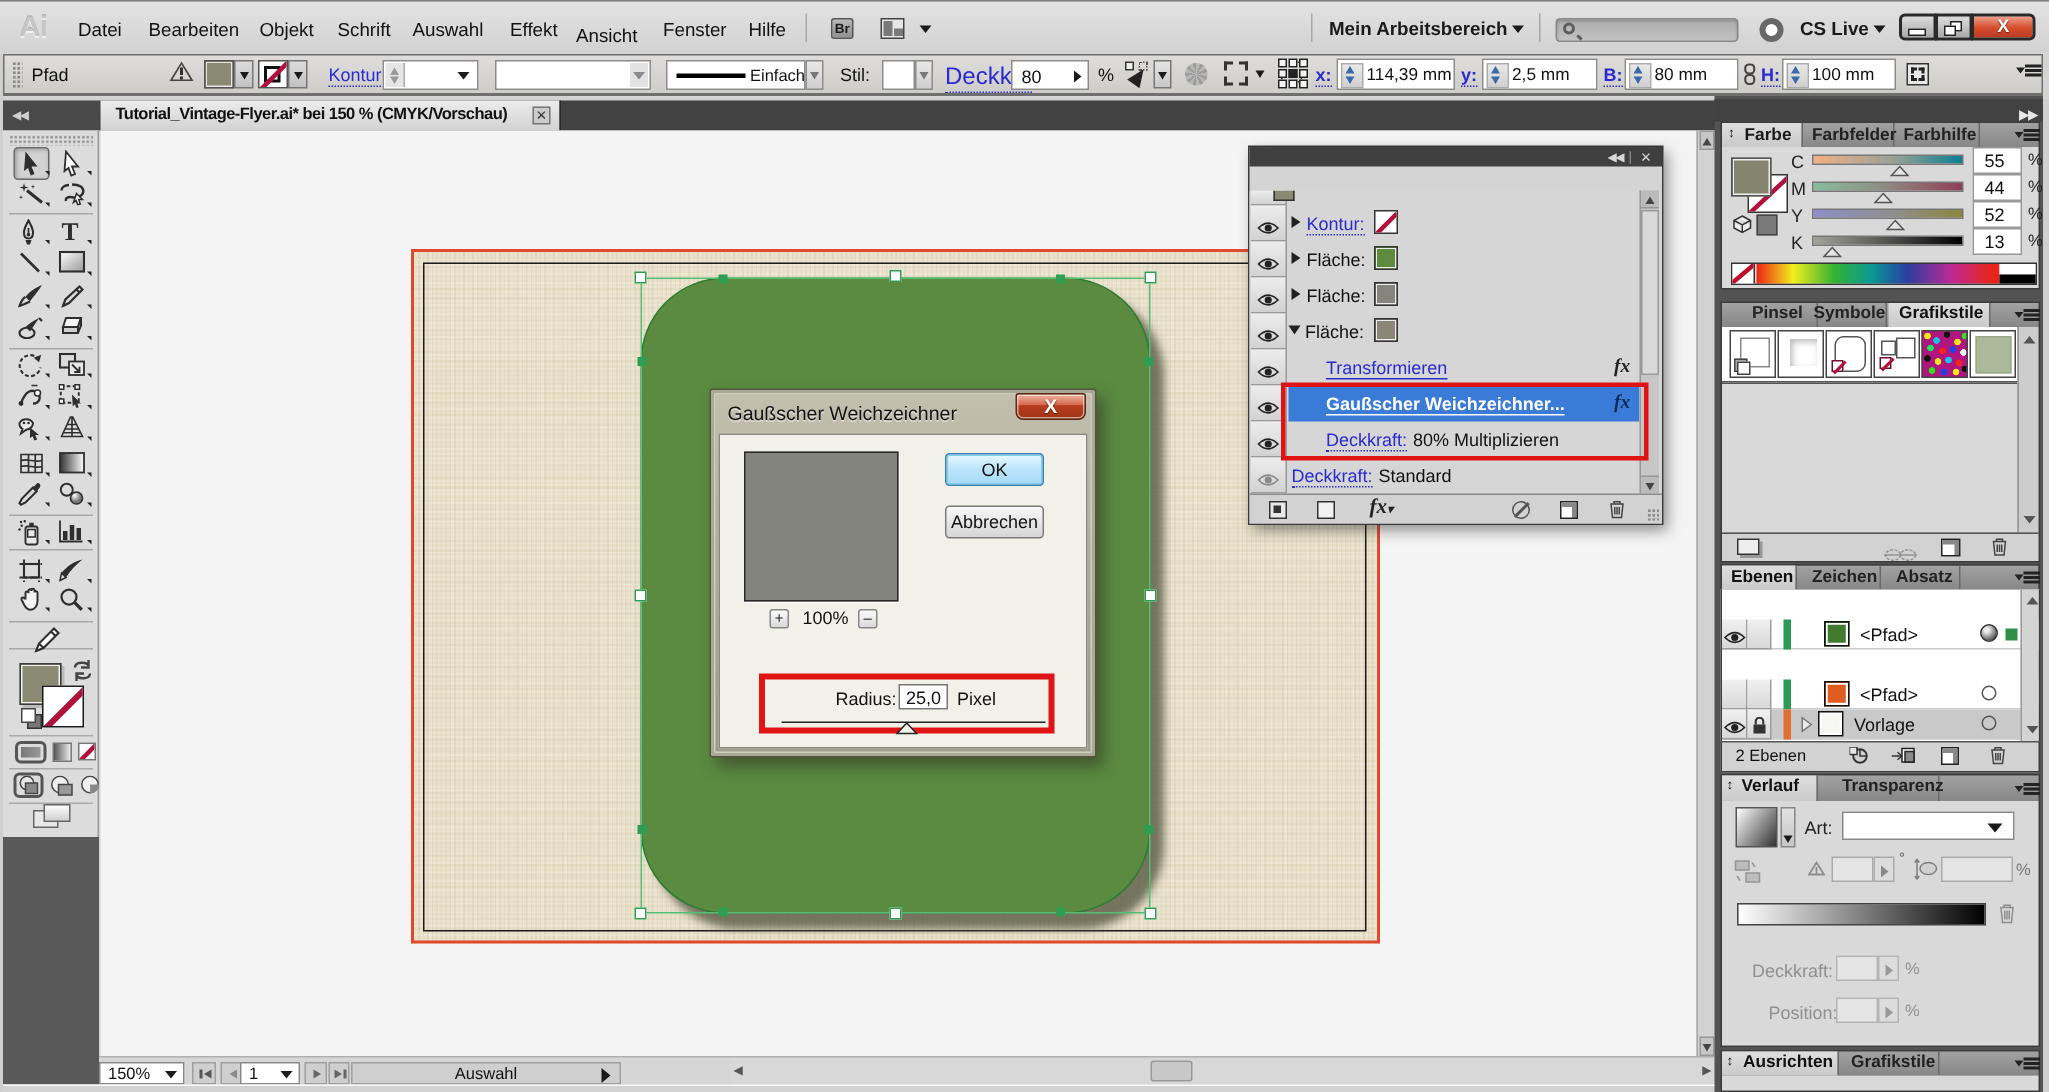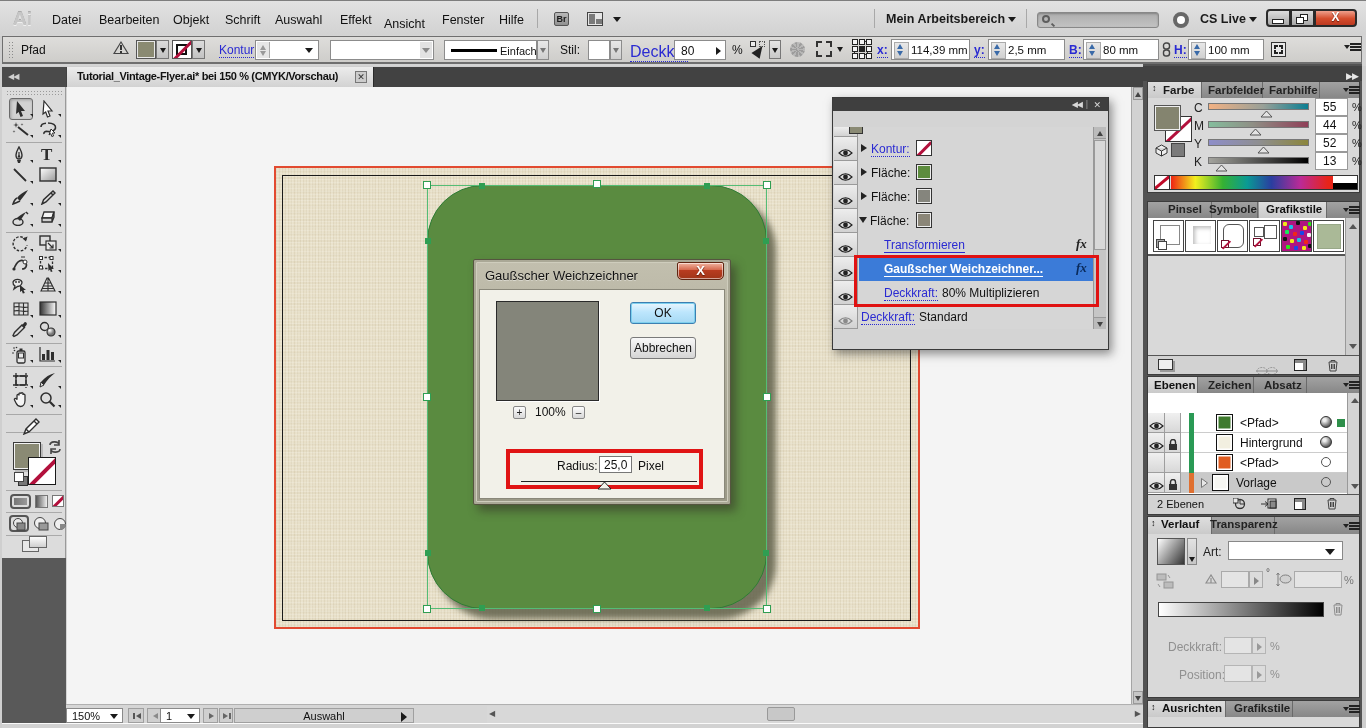--- a/index.html
+++ b/index.html
@@ -672,38 +672,20 @@
           </div>
           <div class="abs" style="left:17px;top:0;width:16px;height:20px;background:linear-gradient(#f0f0f0,#d8d8d8);border-right:1px solid #9e9e9e;border-bottom:1px solid #9e9e9e;">
             <span style="position:absolute;left:3px;top:4px;"></span>
           </div>
           <div class="abs" style="left:41px;top:0;width:5px;height:20px;background:#2a9a55;"></div>
     <div class="abs" style="left:68px;top:1px;width:17px;height:17px;background:#3f7a2e;border:1px solid #111;box-shadow:0 0 0 1.5px #fff inset;"></div>
     <div class="abs" style="left:92px;top:3px;font-size:12px;font-weight:normal;color:#111;">&lt;Pfad&gt;</div>
     <div class="abs" style="left:172px;top:3px;width:12px;height:12px;border-radius:50%;background:radial-gradient(circle at 35% 30%,#eee 15%,#555 75%);border:1px solid #333;"></div>
           <div class="abs" style="left:189px;top:6px;width:8px;height:8px;background:#2e8f4a;"></div>
         </div>
-<div class="abs" style="left:0;top:40px;width:211px;height:20px;background:#fff;border-bottom:1px solid #ccc;">
-          <div class="abs" style="left:0;top:0;width:17px;height:20px;background:linear-gradient(#f0f0f0,#d8d8d8);border-right:1px solid #9e9e9e;border-bottom:1px solid #9e9e9e;">
-            <span style="position:absolute;left:1px;top:4px;"><svg width="15" height="10" viewBox="0 0 15 10">
-                <path d="M1 5 Q7.5 -1.5 14 5 Q7.5 11.5 1 5 Z" fill="none" stroke="#222" stroke-width="1.1"></path>
-                <circle cx="7.5" cy="5" r="2.4" fill="#222"></circle>
-              </svg></span>
-          </div>
-          <div class="abs" style="left:17px;top:0;width:16px;height:20px;background:linear-gradient(#f0f0f0,#d8d8d8);border-right:1px solid #9e9e9e;border-bottom:1px solid #9e9e9e;">
-            <span style="position:absolute;left:3px;top:4px;"><svg width="10" height="12" viewBox="0 0 10 12">
-                <rect x="1" y="5" width="8" height="6" fill="#333"></rect>
-                <path d="M2.5 5 L2.5 3 A2.5 2.5 0 0 1 7.5 3 L7.5 5" fill="none" stroke="#333" stroke-width="1.4"></path>
-              </svg></span>
-          </div>
-          <div class="abs" style="left:41px;top:0;width:5px;height:20px;background:#2a9a55;"></div>
-    <div class="abs" style="left:68px;top:1px;width:17px;height:17px;background:#f2efe0;border:1px solid #111;box-shadow:0 0 0 1.5px #fff inset;"></div>
-    <div class="abs" style="left:92px;top:3px;font-size:12px;font-weight:normal;color:#111;">Hintergrund</div>
-    <div class="abs" style="left:172px;top:3px;width:12px;height:12px;border-radius:50%;background:radial-gradient(circle at 35% 30%,#eee 15%,#555 75%);border:1px solid #333;"></div>
-        </div>
 <div class="abs" style="left:0;top:60px;width:211px;height:20px;background:#fff;border-bottom:1px solid #ccc;">
           <div class="abs" style="left:0;top:0;width:17px;height:20px;background:linear-gradient(#f0f0f0,#d8d8d8);border-right:1px solid #9e9e9e;border-bottom:1px solid #9e9e9e;">
             <span style="position:absolute;left:1px;top:4px;"></span>
           </div>
           <div class="abs" style="left:17px;top:0;width:16px;height:20px;background:linear-gradient(#f0f0f0,#d8d8d8);border-right:1px solid #9e9e9e;border-bottom:1px solid #9e9e9e;">
             <span style="position:absolute;left:3px;top:4px;"></span>
           </div>
           <div class="abs" style="left:41px;top:0;width:5px;height:20px;background:#2a9a55;"></div>
     <div class="abs" style="left:68px;top:1px;width:17px;height:17px;background:#e05c20;border:1px solid #111;box-shadow:0 0 0 1.5px #fff inset;"></div>
     <div class="abs" style="left:92px;top:3px;font-size:12px;font-weight:normal;color:#111;">&lt;Pfad&gt;</div>
@@ -753,21 +735,21 @@
           </svg></div>
   </div>
  </div>
 
  <div class="abs" style="left:4px;top:452px;width:213px;height:182px;border:1px solid #3c3c3c;">
   <div class="abs" style="left:0;top:0;width:211px;height:17px;background:linear-gradient(#a2a2a2,#878787);font-size:11.5px;font-weight:bold;">
     <div class="abs" style="left:0;top:0;width:64px;height:17px;background:linear-gradient(#dedede,#cacaca);border-right:1px solid #6a6a6a;color:#111;">
           <span style="position:absolute;left:13px;top:1px;">Verlauf</span>
           <span style="position:absolute;left:3px;top:1px;font-size:9px;">↕</span>
         </div>
-    <div class="abs" style="left:55px;top:0;width:72px;height:32px;border-right:1px solid #6a6a6a;color:#222;">
+    <div class="abs" style="left:73px;top:0;width:72px;height:32px;border-right:1px solid #6a6a6a;color:#222;">
           <span style="position:absolute;left:7px;top:1px;">Transparenz</span>
         </div>
     <div class="pmenu" style="left:196px;top:5px;">
           <b></b>
           <i></i>
           <i></i>
           <i></i>
         </div>
   </div>
   <div class="abs" style="left:0;top:17px;width:211px;height:163px;background:#d9d9d9;color:#222;font-size:12px;">
@@ -939,13 +921,28 @@
  <div class="abs" style="left:260px;top:29px;width:13px;height:202px;background:#c6c6c6;border-left:1px solid #999;">
    <div class="abs" style="left:0;top:0;width:12px;height:12px;background:#bbb;border-bottom:1px solid #999;">
         <div class="tri-u" style="margin:4px auto 0;border-left-width:3px;border-right-width:3px;border-bottom-color:#444;"></div>
       </div>
    <div class="abs" style="left:0;bottom:0;width:12px;height:12px;background:#bbb;border-top:1px solid #999;">
         <div class="tri-d" style="margin:4px auto 0;border-left-width:3px;border-right-width:3px;border-top-color:#444;"></div>
       </div>
    <div class="abs" style="left:0;top:13px;width:12px;height:110px;background:#d8d8d8;border:1px solid #9a9a9a;"></div>
  </div>
  <div class="abs" style="left:21px;top:157px;width:245px;height:52px;border:3.5px solid #e01212;z-index:5;"></div>
+ <div class="abs" style="left:0;top:231px;width:275px;height:20px;background:#d2d2d2;border-top:1px solid #8a8a8a;">
+   <div class="abs" style="left:13px;top:4px;width:12px;height:12px;border:1.5px solid #333;background:#e8e8e8;">
+        <div style="position:absolute;left:2px;top:2px;width:5px;height:5px;background:#333;"></div>
+      </div>
+   <div class="abs" style="left:45px;top:4px;width:12px;height:12px;border:1.5px solid #333;background:#f2f2f2;"></div>
+   <span class="abs" style="left:80px;top:1px;font-style:italic;font-weight:bold;font-size:14px;color:#222;font-family:'Liberation Serif',serif;">fx<span style="font-size:8px;">▾</span></span>
+   <div class="abs" style="left:175px;top:4px;width:12px;height:12px;border-radius:50%;border:1.5px solid #555;">
+        <div style="position:absolute;left:-1px;top:4px;width:13px;height:2px;background:#555;transform:rotate(-45deg);"></div>
+      </div>
+   <div class="abs" style="left:207px;top:4px;width:12px;height:12px;border:1px solid #222;background:#fff;box-shadow:inset -3px 3px 0 #888;"></div>
+   <div class="abs" style="left:239px;top:3px;width:12px;height:13px;"><svg width="12" height="13">
+          <path d="M2 3 L10 3 L9 12 L3 12 Z M4 3 L4 1.5 L8 1.5 L8 3 M4.5 5 L4.5 10 M6 5 L6 10 M7.5 5 L7.5 10" fill="none" stroke="#444"></path>
+        </svg></div>
+   <div class="abs" style="right:2px;bottom:2px;width:8px;height:8px;background-image:radial-gradient(circle,#8a8a8a 1px,transparent 1px);background-size:3px 3px;"></div>
+ </div>
 </div>
 
 </body></html>

